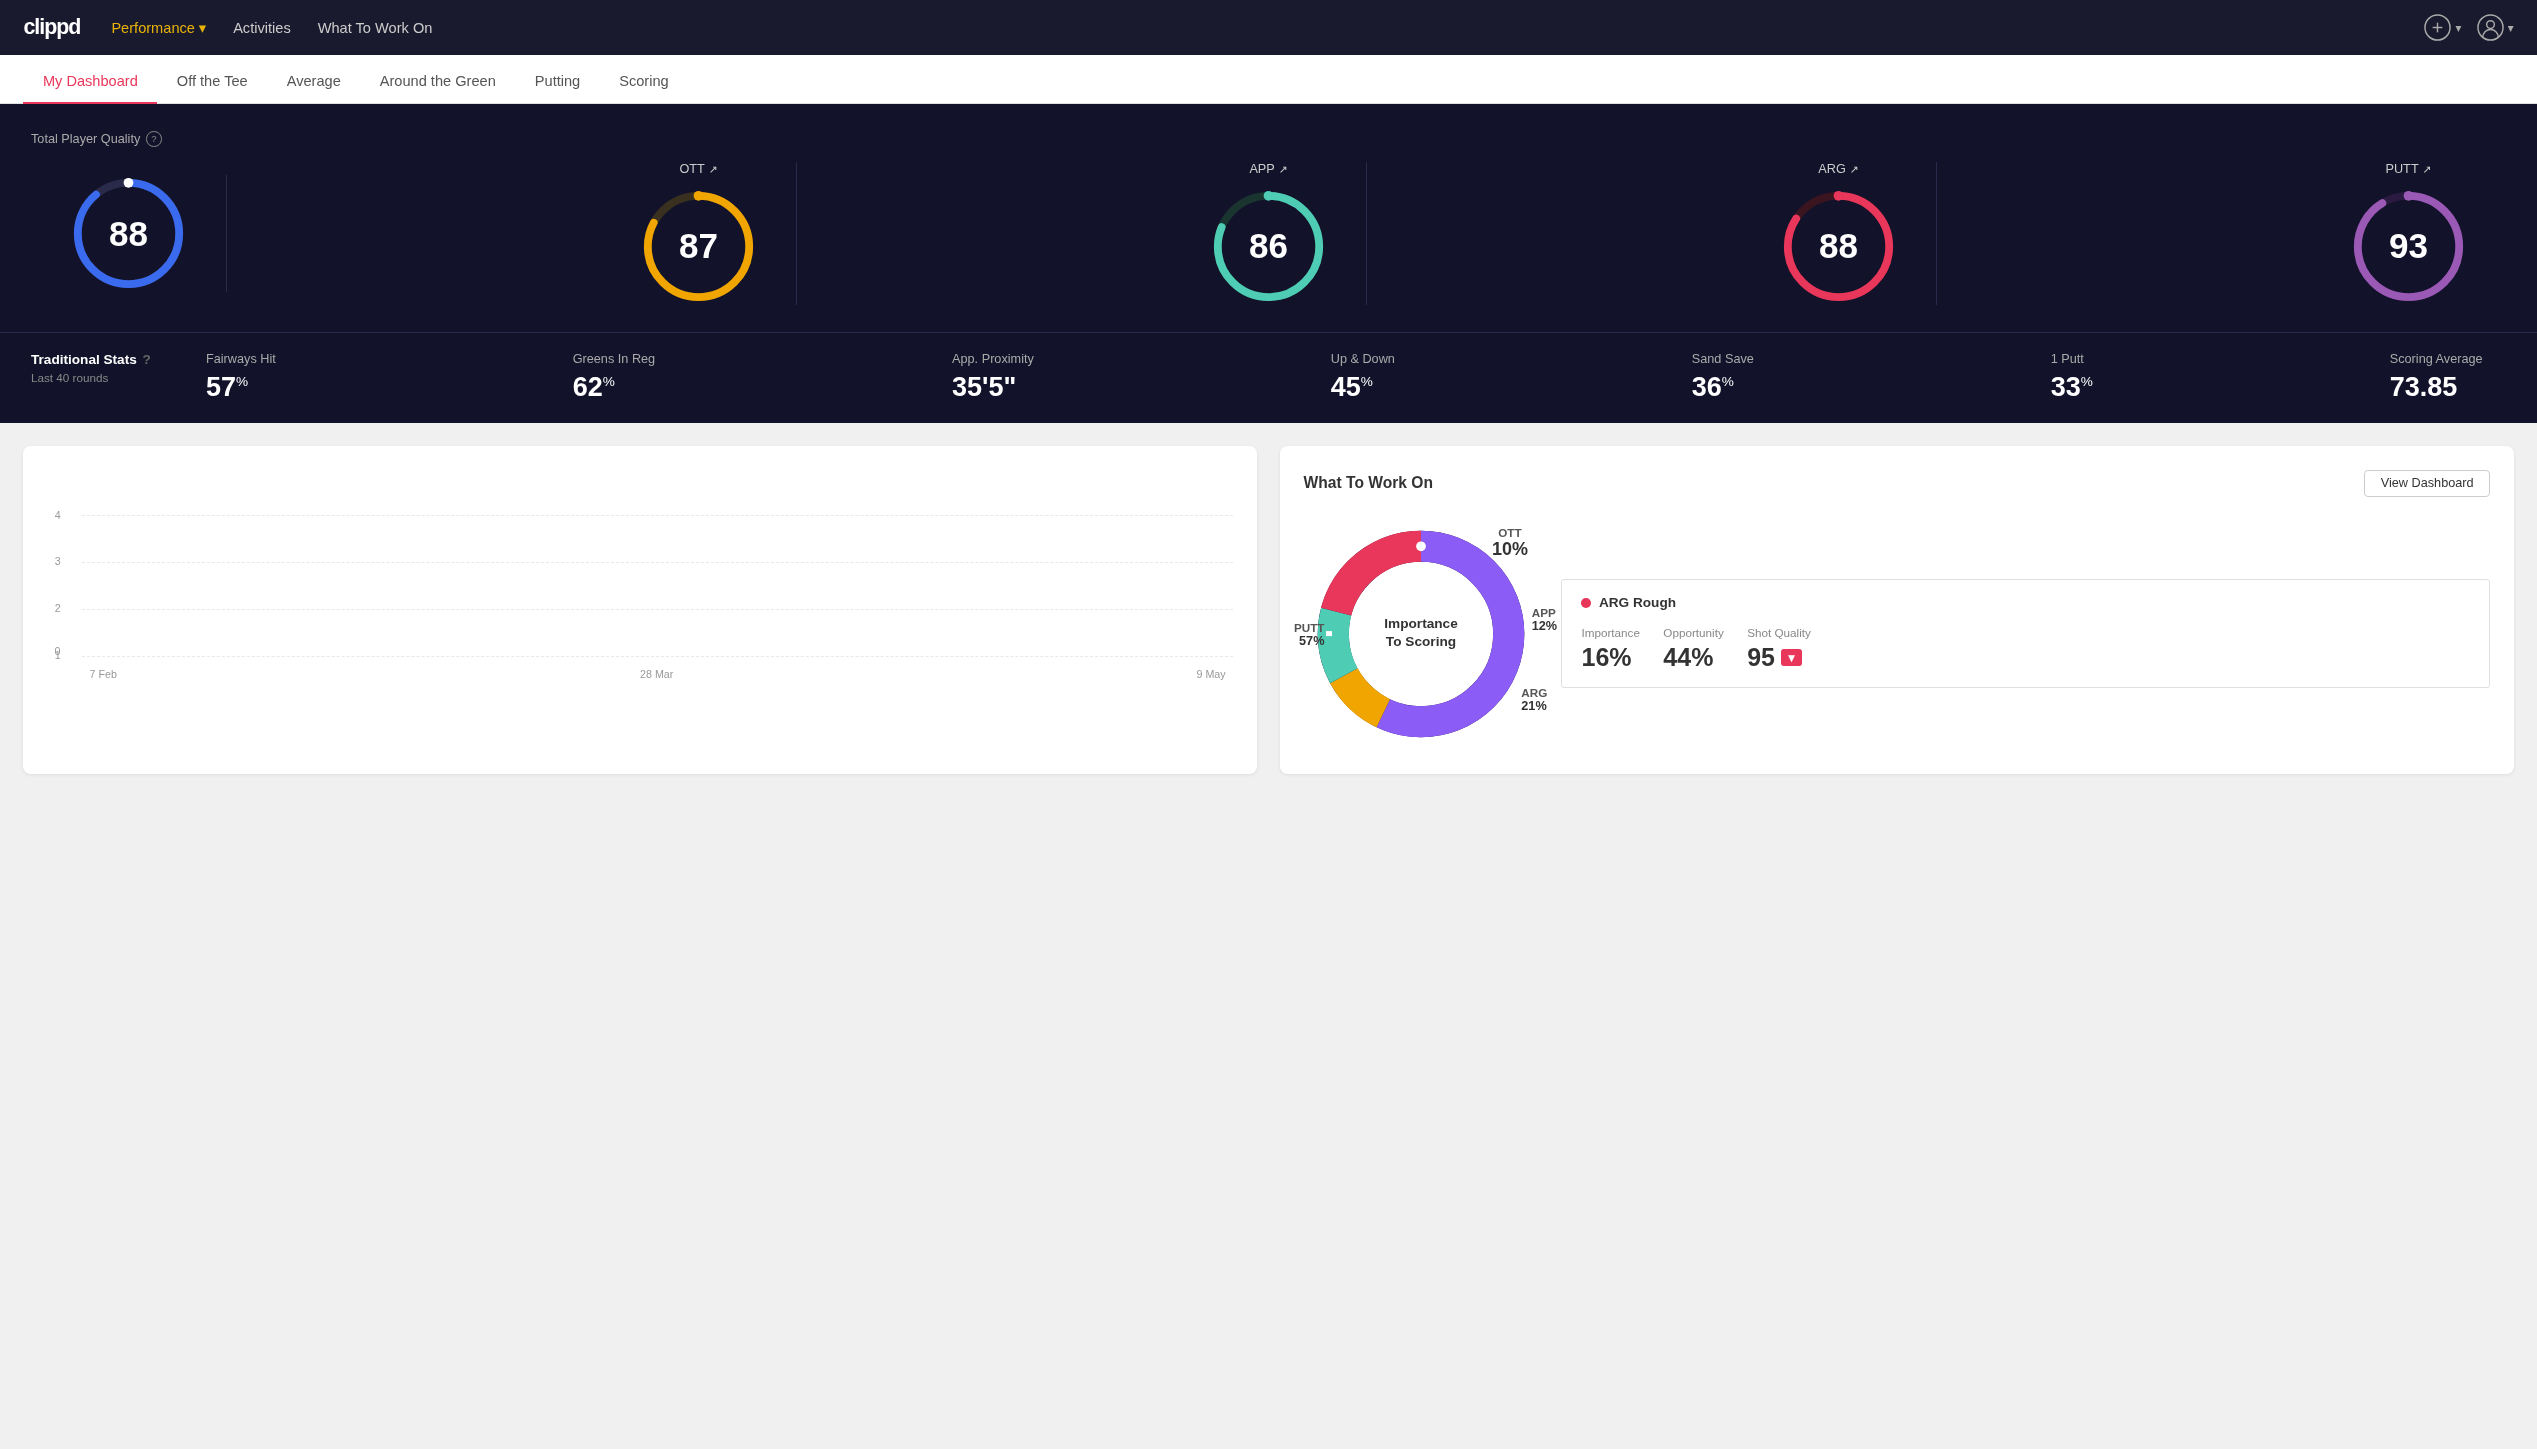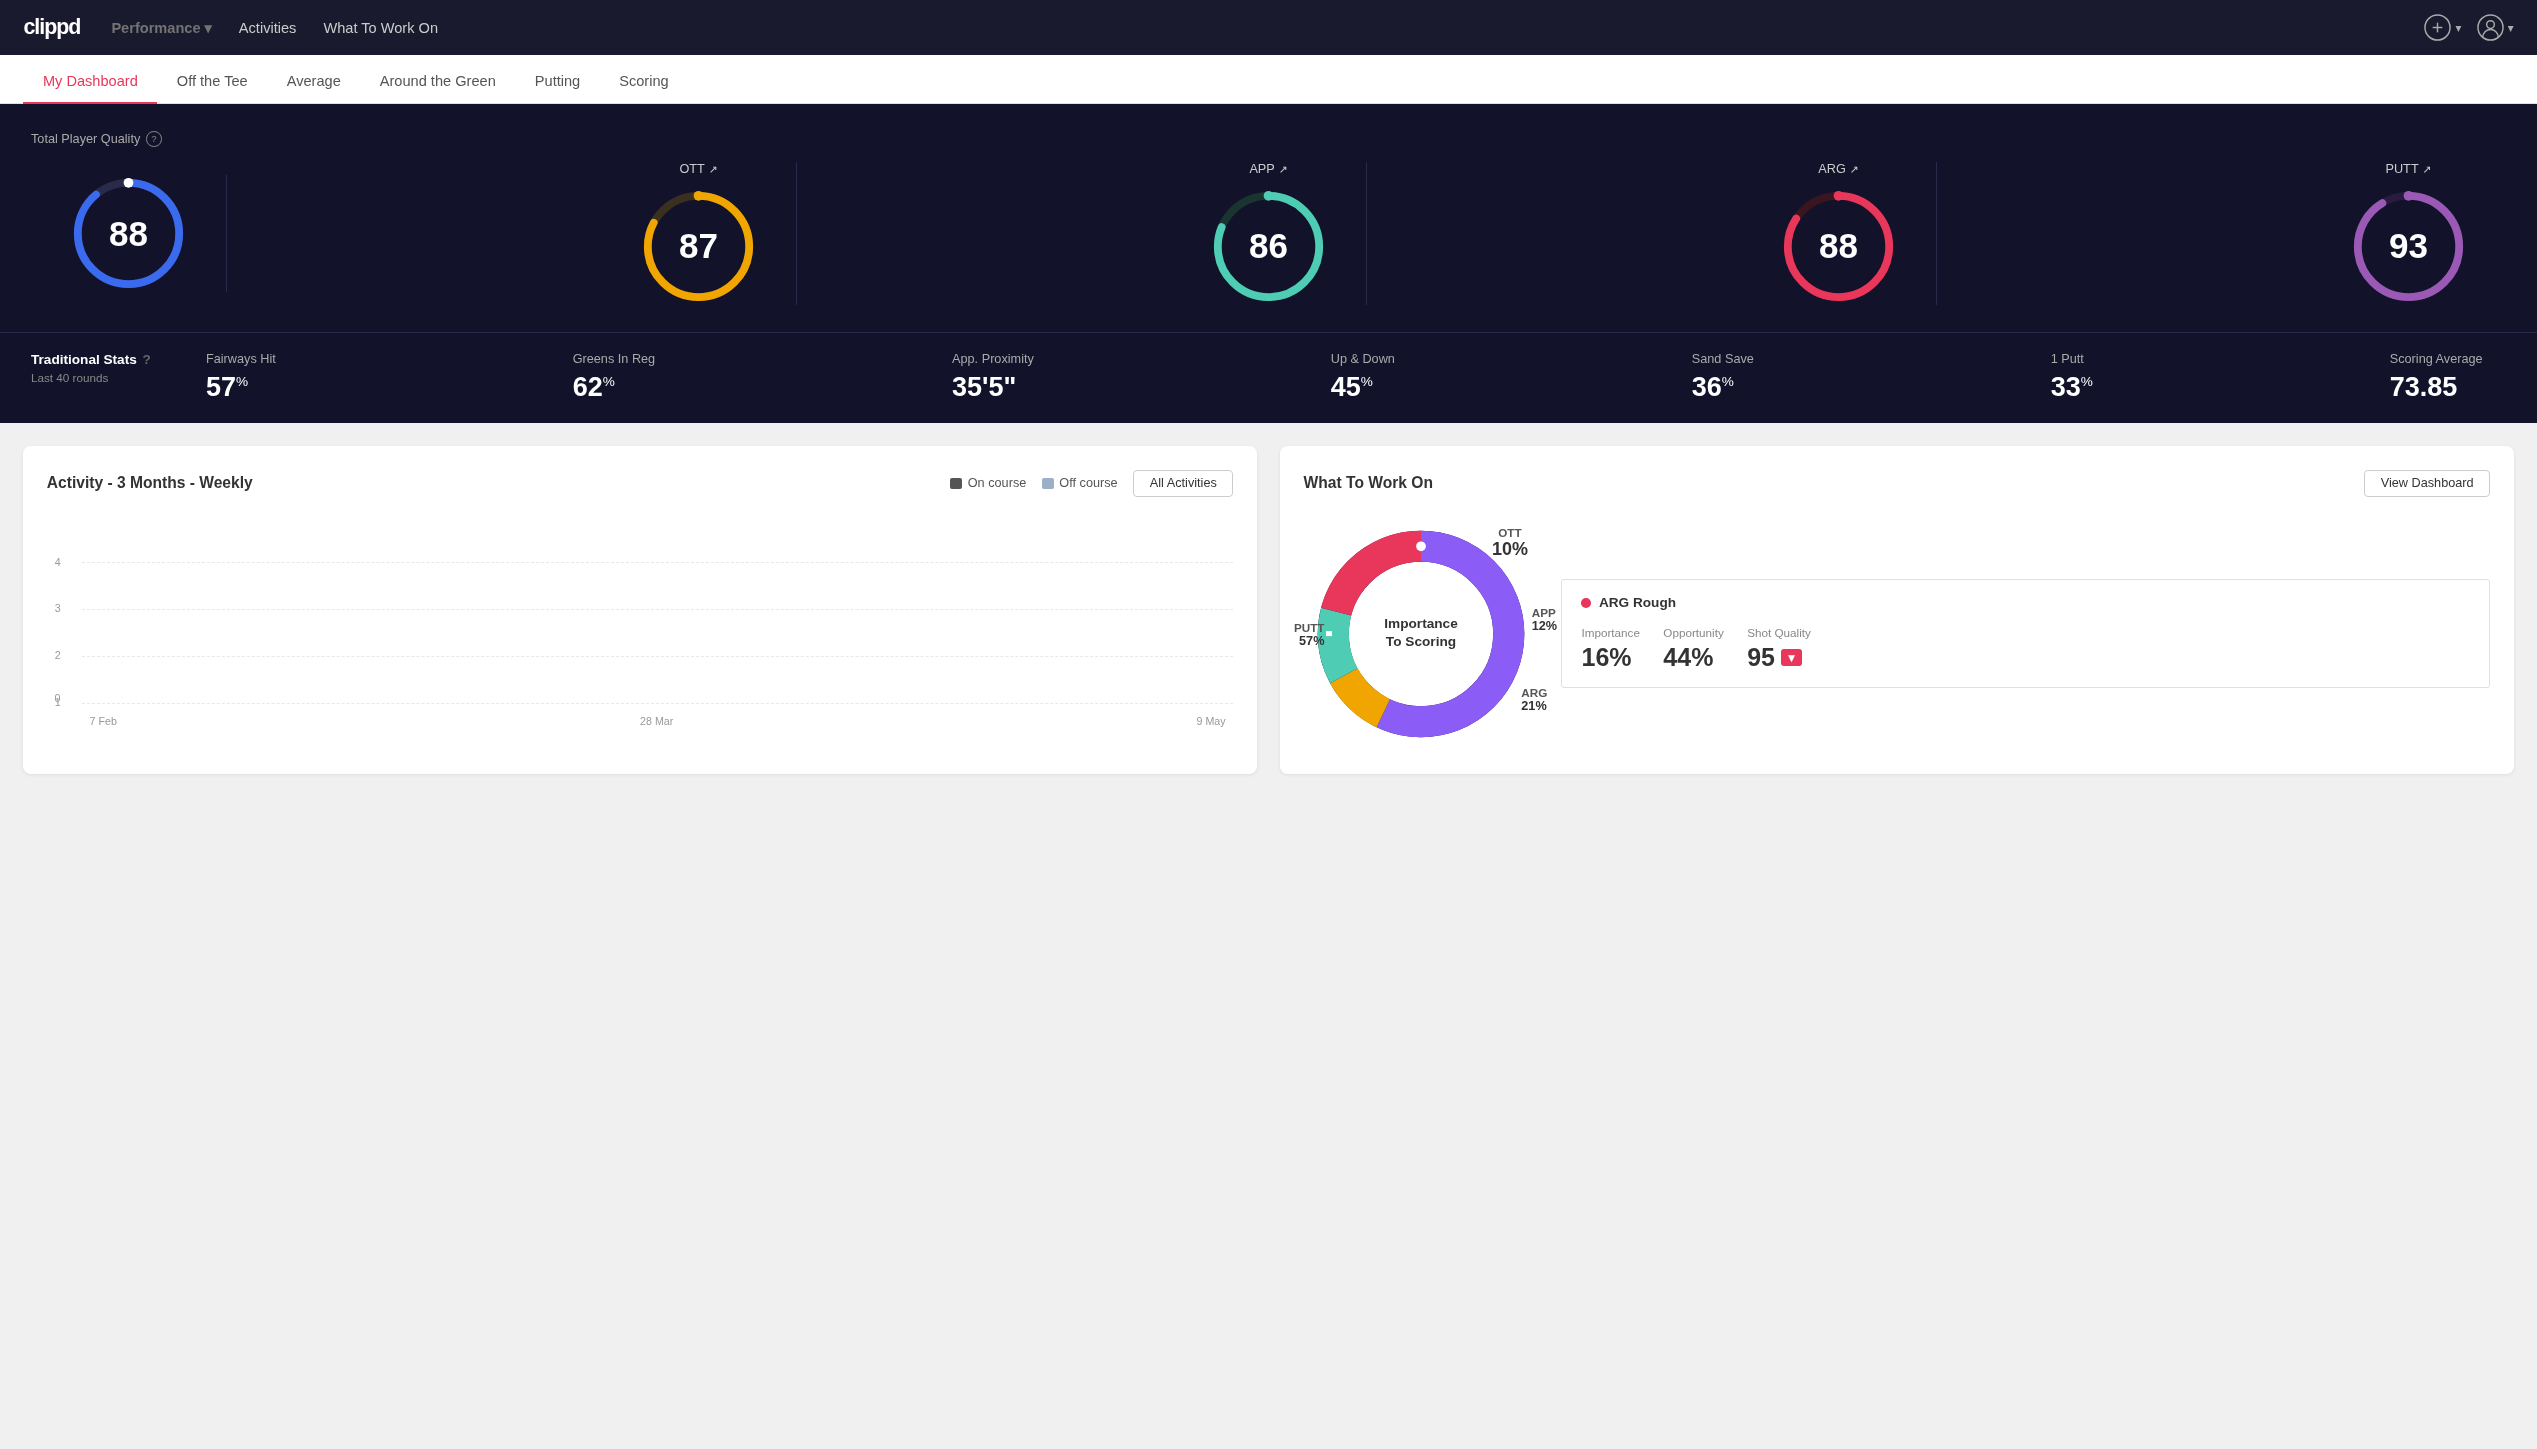--- a/index.html
+++ b/index.html
@@ -23,21 +23,21 @@
     .navbar-logo span { color: #fff; }
     .nav-links { display: flex; gap: 27px; align-items: center; }
     .nav-link {
       color: #ccc;
       font-size: 14.6px;
       cursor: pointer;
       display: flex;
       align-items: center;
       gap: 3.9px;
     }
-    .nav-link.active { color: #737373; font-weight: 700; align-items: flex-end; }
+    .nav-link.active { color: #eab308; font-weight: 400; align-items: flex-end; }
     .nav-right { margin-left: auto; display: flex; align-items: center; gap: 15.6px; }
     .nav-icon-btn {
       display: flex; align-items: center; gap: 3.9px;
       color: #ccc; cursor: pointer; font-size: 19.5px;
     }
 
     
     .tabs-bar {
       background: #fff;
       display: flex;
@@ -413,36 +413,20 @@
       <div class="stat-value">
         <span>73.85</span>
       </div>
     </div>
   </div>
 </div>
 
 <div class="bottom-section">
 
   <div class="card activity-card">
-    <div class="card-header">
-      <div class="card-title">Activity - 3 Months - Weekly</div>
-      <div style="display:flex;align-items:center;gap:15.6px;">
-        <div class="legend">
-          <div class="legend-item">
-            <div class="legend-dot" style="background:#555;"></div>
-            <span>On course</span>
-          </div>
-          <div class="legend-item">
-            <div class="legend-dot" style="background:#9bb0c8;"></div>
-            <span>Off course</span>
-          </div>
-        </div>
-        <button class="btn-outline">All Activities</button>
-      </div>
-    </div>
 
     <div style="position:relative; height:214px;">
 
       <div style="position:absolute;top:0;left:35px;right:0;bottom:27px;">
         <div style="position:absolute;bottom:75%;left:0;right:0;border-top:1px dashed #e8e8e8;">
           <span style="position:absolute;left:-27px;top:-7.8px;font-size:10.7px;color:#999;">4</span>
         </div>
         <div style="position:absolute;bottom:50%;left:0;right:0;border-top:1px dashed #e8e8e8;">
           <span style="position:absolute;left:-27px;top:-7.8px;font-size:10.7px;color:#999;">3</span>
         </div>

